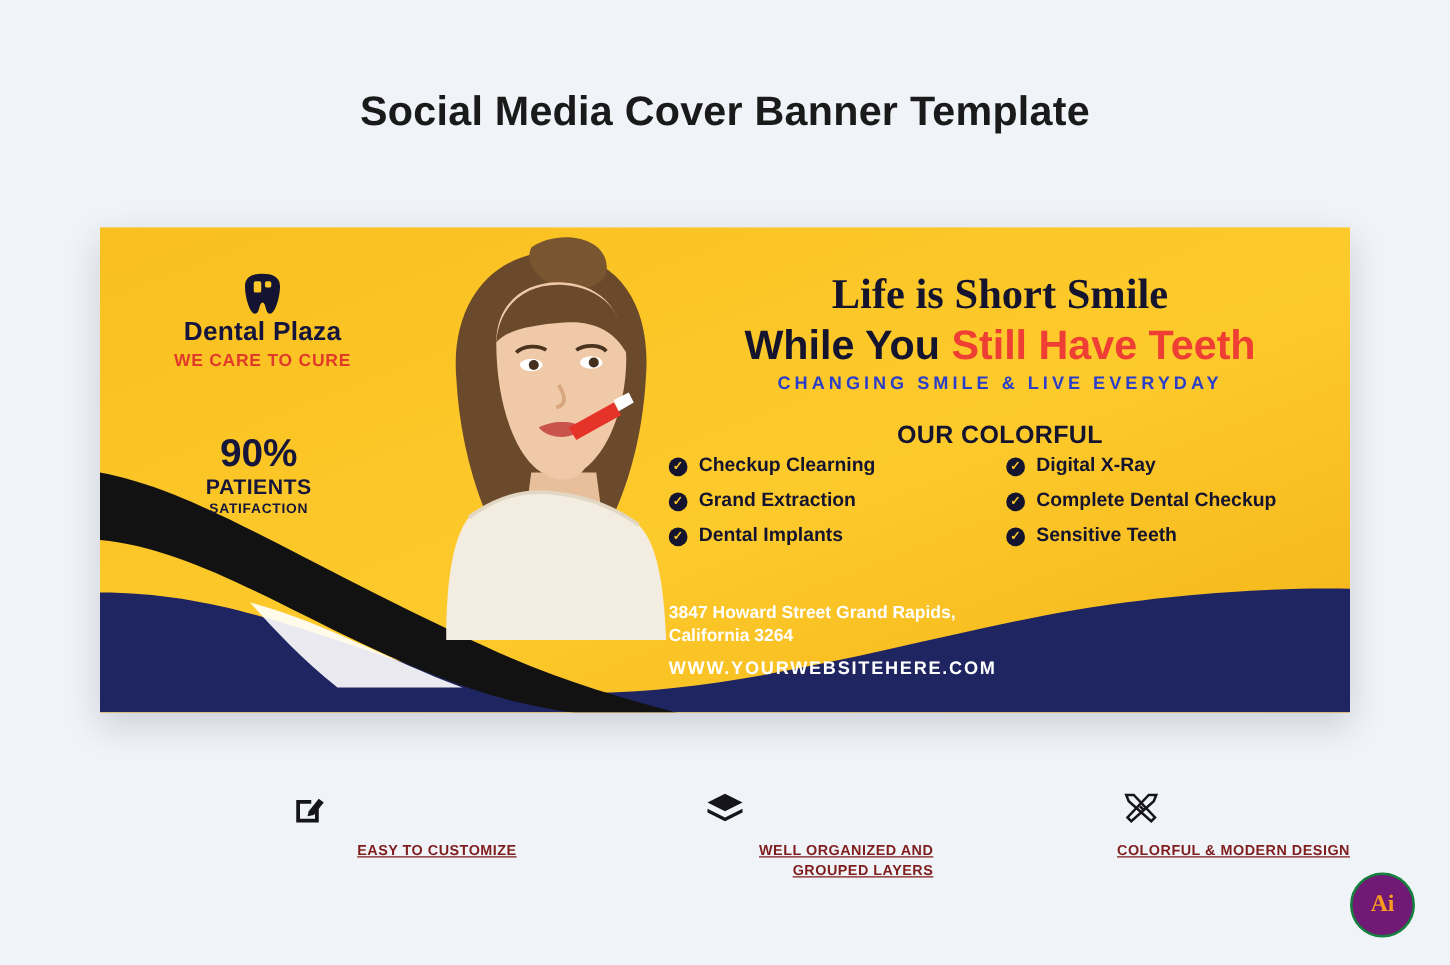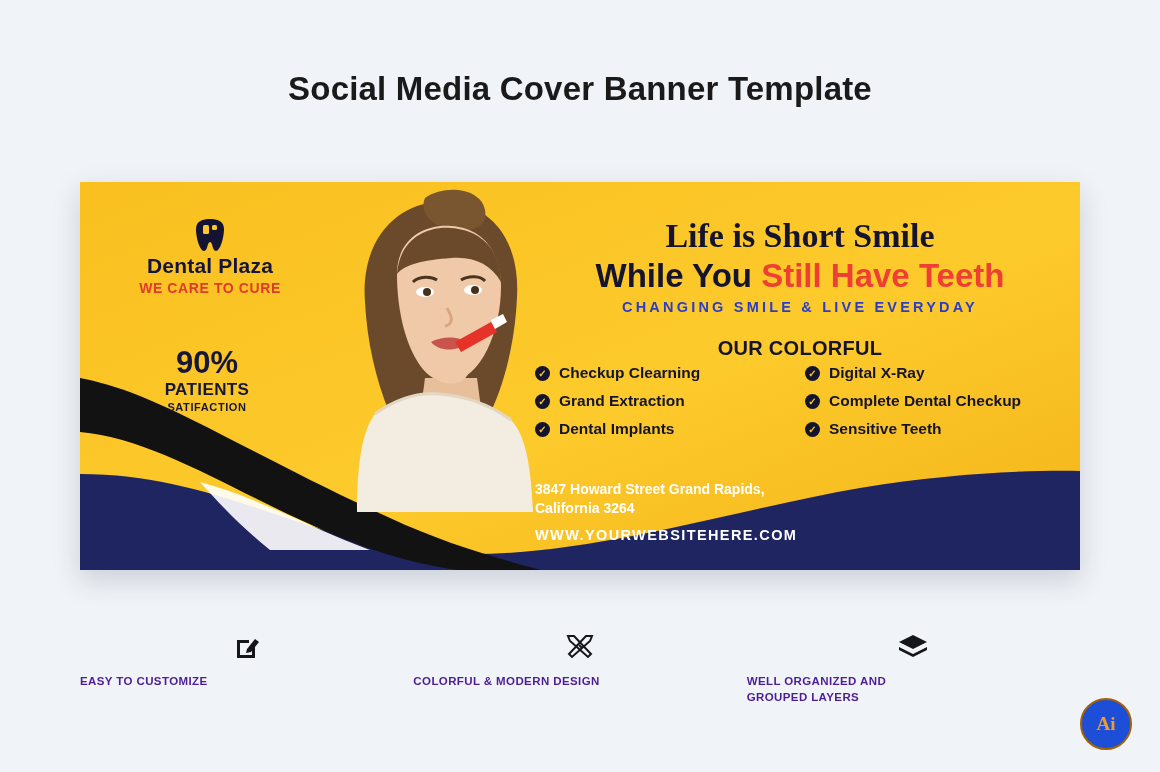--- a/index.html
+++ b/index.html
@@ -96,31 +96,31 @@
     position:absolute;left:455px;top:298px;width:540px;text-align:left;color:#ffffff;
   }
   .addr{font-size:14px;font-weight:bold;line-height:1.35;}
   .web{margin-top:9px;font-size:14.5px;font-weight:bold;letter-spacing:1.4px;}
 
   
   .features{
     position:absolute;left:80px;top:630px;width:1000px;
     display:flex;
   }
-  .feature{flex:1;text-align:left;color:#4c1d95;}
+  .feature{flex:1;text-align:right;color:#7f1d1d;text-decoration:underline;}
   .feature .ficon{height:34px;display:flex;align-items:center;justify-content:center;}
   .feature .flabel{
     margin-top:10px;font-size:11.5px;font-weight:bold;letter-spacing:0.4px;line-height:1.35;
   }
 
   
   .ai-badge{
     position:absolute;right:28px;bottom:22px;
     width:48px;height:48px;border-radius:50%;
-    background:#1d4ed8;border:2px solid #a16207;
+    background:#701a75;border:2px solid #15803d;
     display:flex;align-items:center;justify-content:center;
     color:#f79a1e;font-size:19px;font-weight:bold;font-family:"Liberation Serif",serif;
   }
 </style>
 </head>
 <body>
 
 <div class="page-title">Social Media Cover Banner Template</div>
 
 <div class="banner">
@@ -236,41 +236,41 @@
 <div class="features">
 
   <div class="feature">
     <div class="ficon">
       <svg width="26" height="26" viewBox="0 0 26 26">
         <path d="M3,6 L15,6 L15,9 L6,9 L6,21 L18,21 L18,13 L21,11 L21,24 L3,24 Z" fill="#15151b"></path>
         <path d="M13,15 L21,5 L25,8 L17,18 L12,19 Z" fill="#15151b"></path>
       </svg>
     </div>
     <div class="flabel">EASY TO CUSTOMIZE</div>
-  </div>
-
-  <div class="feature">
-    <div class="ficon">
-      <svg width="28" height="26" viewBox="0 0 28 26">
-        <path d="M2,2 L8,2 L25,20 L22,23 L4,7 Z" fill="none" stroke="#15151b" stroke-width="2"></path>
-        <path d="M26,2 L20,2 L3,20 L6,23 L24,7 Z" fill="none" stroke="#15151b" stroke-width="2"></path>
-        <path d="M13,11 L16,14" stroke="#15151b" stroke-width="2"></path>
-      </svg>
-    </div>
-    <div class="flabel">COLORFUL &amp; MODERN DESIGN</div>
   </div>
 
   <div class="feature">
     <div class="ficon">
       <svg width="30" height="26" viewBox="0 0 30 26">
         <path d="M15,1 L29,8 L15,15 L1,8 Z" fill="#15151b"></path>
         <path d="M1,13 L15,20 L29,13 L29,16 L15,23 L1,16 Z" fill="#15151b"></path>
         <path d="M1,18.5 L15,25 L29,18.5 L29,21 L15,27 L1,21 Z" fill="#15151b" opacity="0"></path>
       </svg>
     </div>
     <div class="flabel" style="white-space:pre-line">WELL ORGANIZED AND
 GROUPED LAYERS</div>
   </div>
+
+  <div class="feature">
+    <div class="ficon">
+      <svg width="28" height="26" viewBox="0 0 28 26">
+        <path d="M2,2 L8,2 L25,20 L22,23 L4,7 Z" fill="none" stroke="#15151b" stroke-width="2"></path>
+        <path d="M26,2 L20,2 L3,20 L6,23 L24,7 Z" fill="none" stroke="#15151b" stroke-width="2"></path>
+        <path d="M13,11 L16,14" stroke="#15151b" stroke-width="2"></path>
+      </svg>
+    </div>
+    <div class="flabel">COLORFUL &amp; MODERN DESIGN</div>
+  </div>
 </div>
 
 <div class="ai-badge">
   <span>Ai</span>
 </div>
 
 </body></html>

